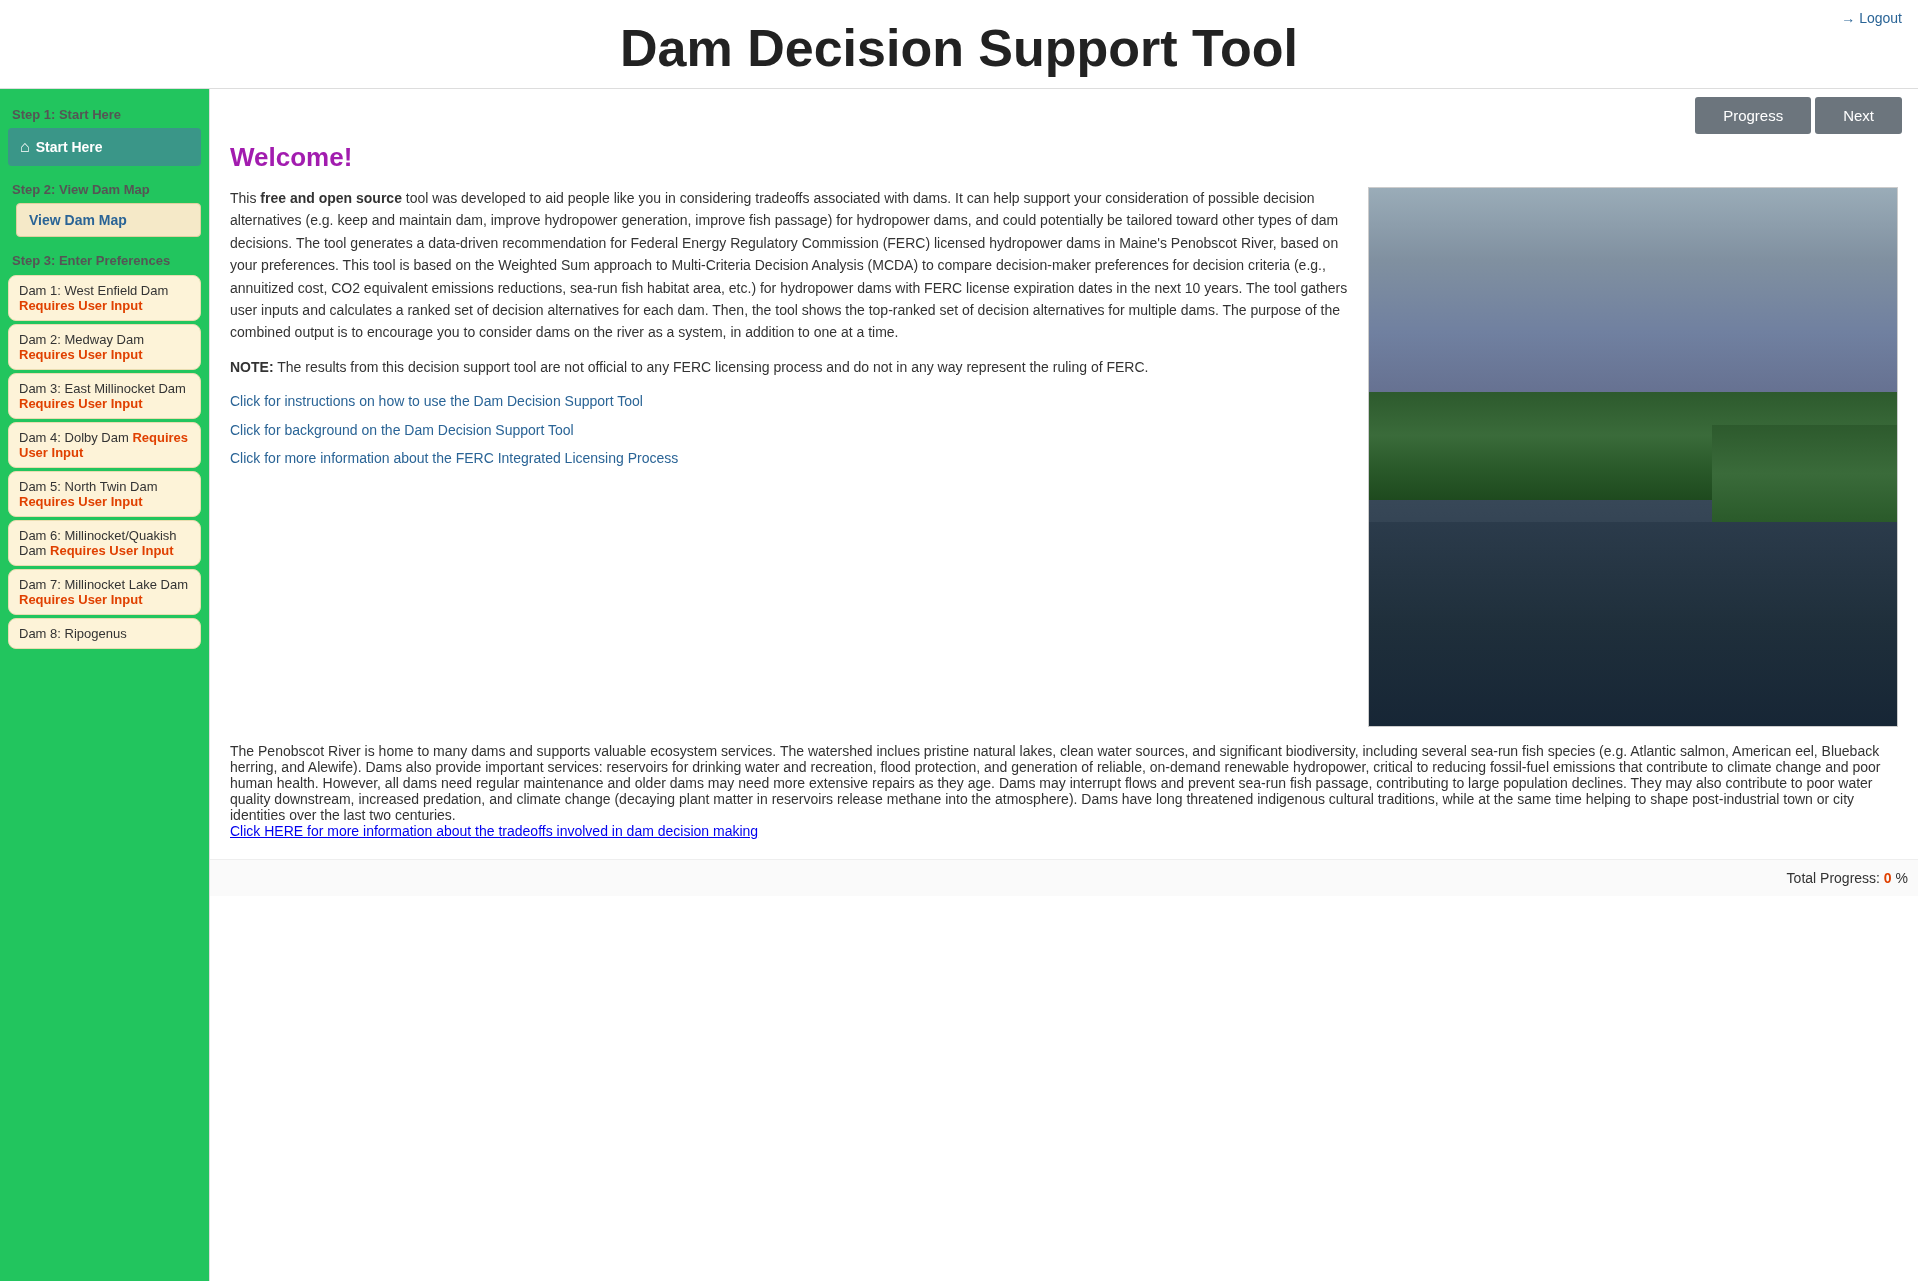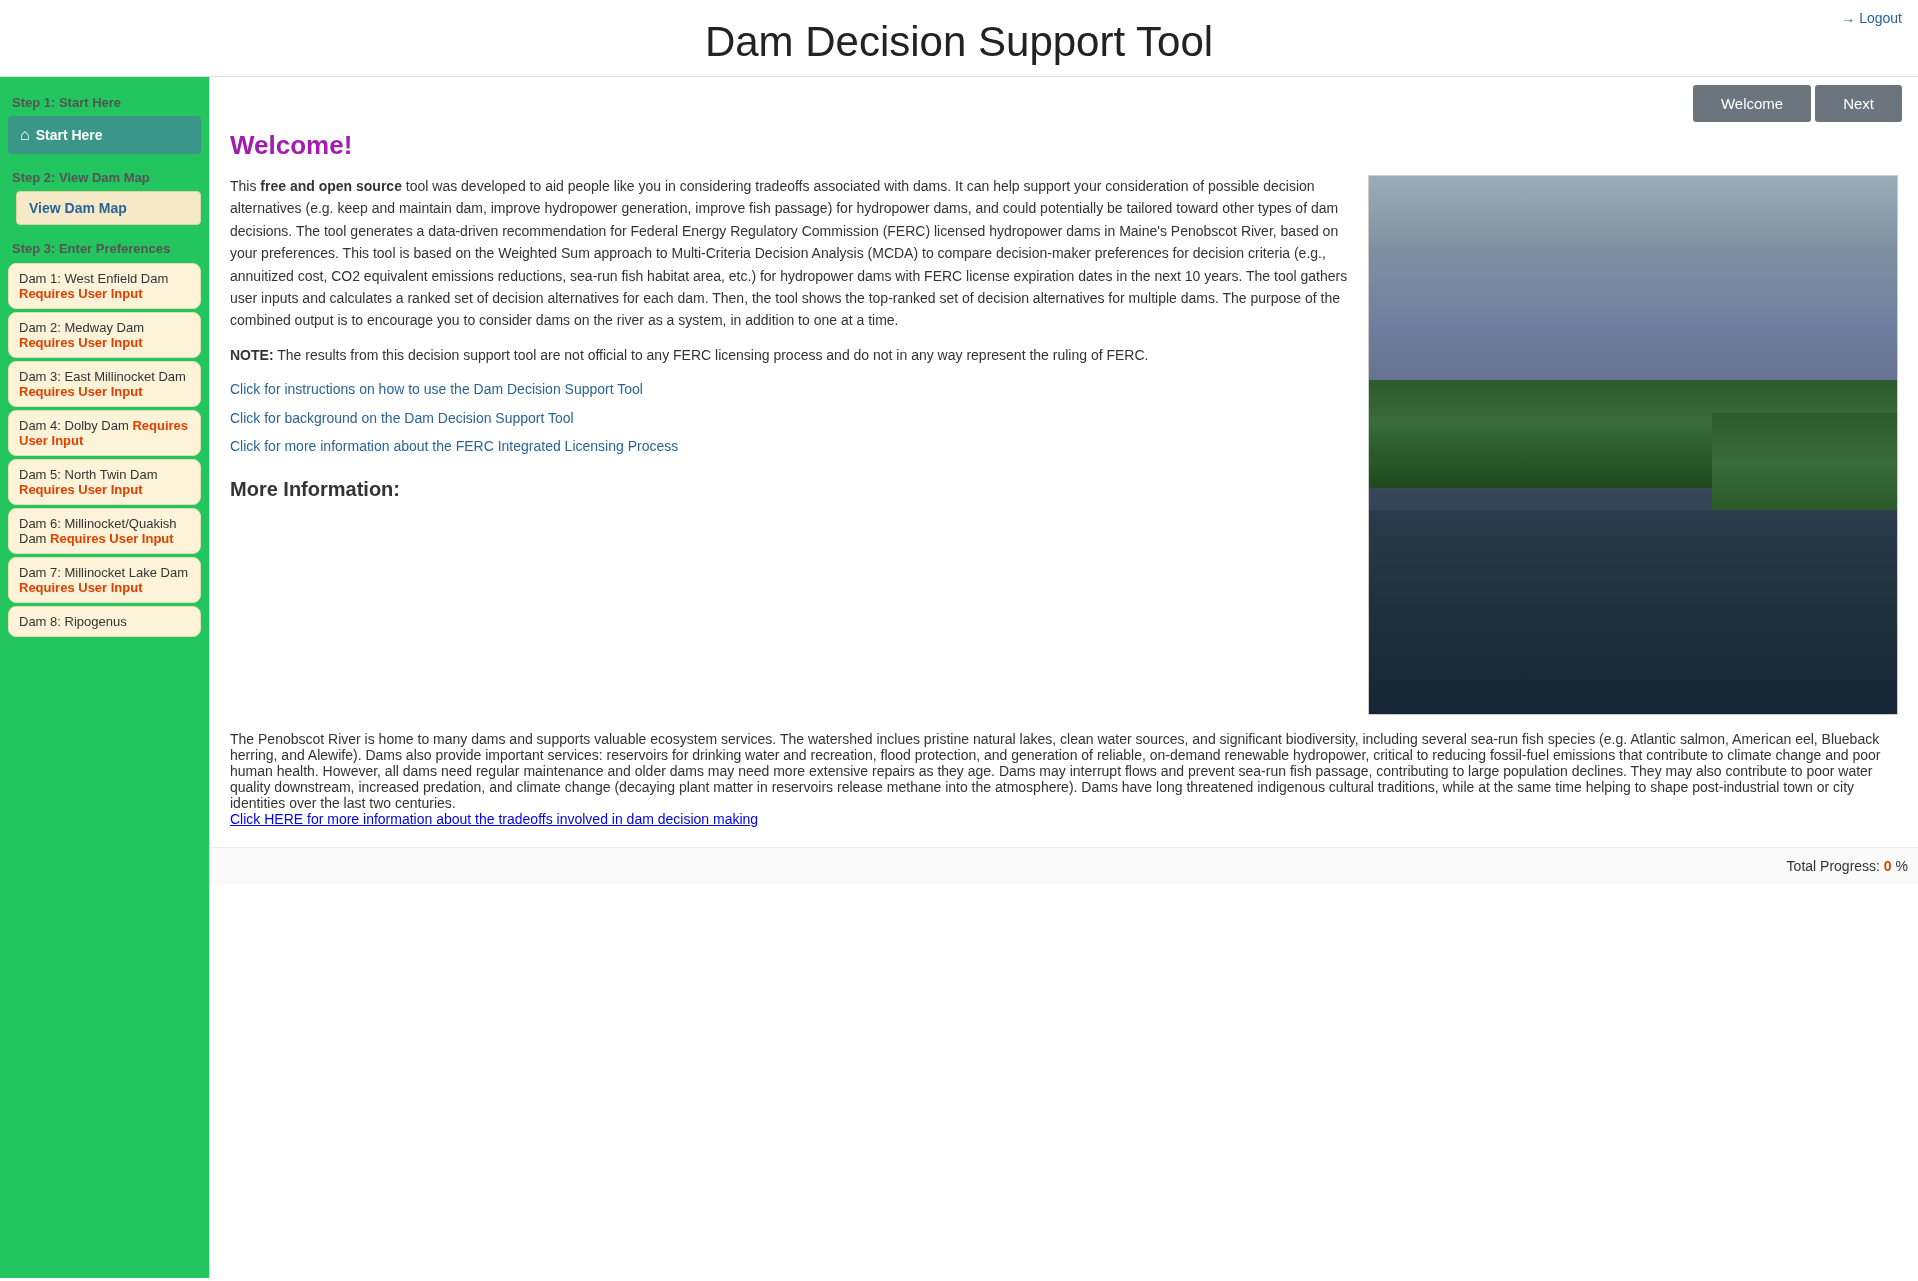--- a/index.html
+++ b/index.html
@@ -6,22 +6,22 @@
     body { font-family: Arial, sans-serif; background: #fff; color: #333; font-size: 14px; }
 
     
     #header {
       text-align: center;
       padding: 18px 0 10px 0;
       border-bottom: 1px solid #ddd;
       position: relative;
     }
     #header h1 {
-      font-size: 42px;
-      font-weight: 400;
+      font-size: 52px;
+      font-weight: 700;
       color: #222;
     }
     #logout-area {
       position: absolute;
       top: 10px;
       right: 16px;
       display: flex;
       align-items: center;
       gap: 4px;
       color: #2a6496;
@@ -259,21 +259,21 @@
         <div class="sidebar-dam-item"><span>Dam 5: North Twin Dam </span><span class="requires-input">Requires User Input</span></div>
         <div class="sidebar-dam-item"><span>Dam 6: Millinocket/Quakish Dam </span><span class="requires-input">Requires User Input</span></div>
         <div class="sidebar-dam-item"><span>Dam 7: Millinocket Lake Dam </span><span class="requires-input">Requires User Input</span></div>
         <div class="sidebar-dam-item"><span>Dam 8: Ripogenus </span></div>
       </div>
   </div>
 
   <div id="main">
 
     <div id="nav-buttons">
-      <button class="nav-btn">Welcome</button>
+      <button class="nav-btn">Progress</button>
       <button class="nav-btn">Next</button>
     </div>
 
     <div id="content">
       <h2>Welcome!</h2>
 
       <div id="intro-section">
         <div id="intro-text">
           <p>
             This <strong>free and open source</strong>
@@ -283,23 +283,20 @@
             <span class="note-bold">NOTE:</span>
             <span> The results from this decision support tool are not official to any FERC licensing process and do not in any way represent the ruling of FERC.</span>
           </p>
 
           <div id="links-section">
             <a href="#">Click for instructions on how to use the Dam Decision Support Tool</a>
             <a href="#">Click for background on the Dam Decision Support Tool</a>
             <a href="#">Click for more information about the FERC Integrated Licensing Process</a>
           </div>
 
-          <div id="more-info">
-            <h3>More Information:</h3>
-          </div>
         </div>
 
         <div id="dam-image">
           <div class="forest-layer"></div>
           <div class="forest-layer2"></div>
           <div class="water-reflection"></div>
         </div>
       </div>
 
       <div id="more-info-below">

